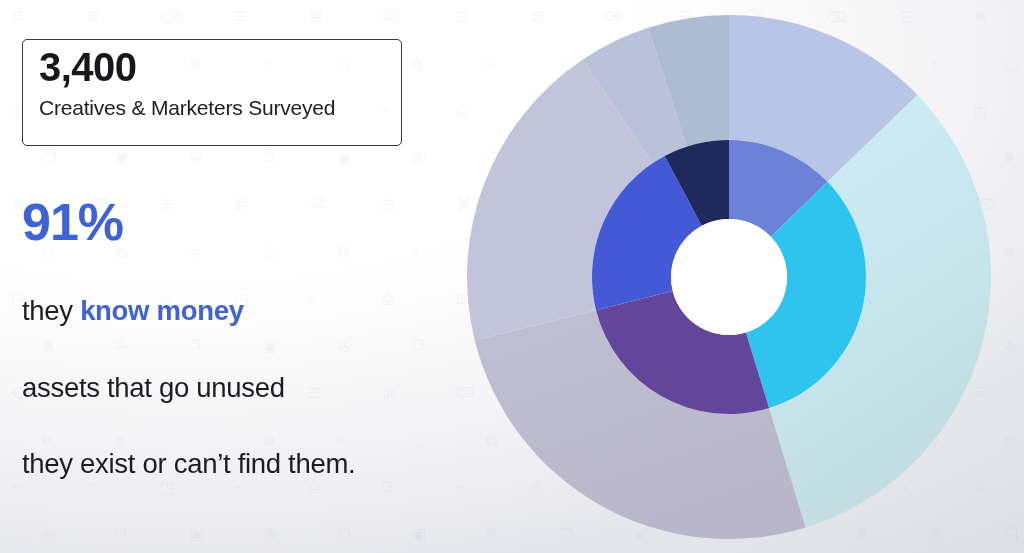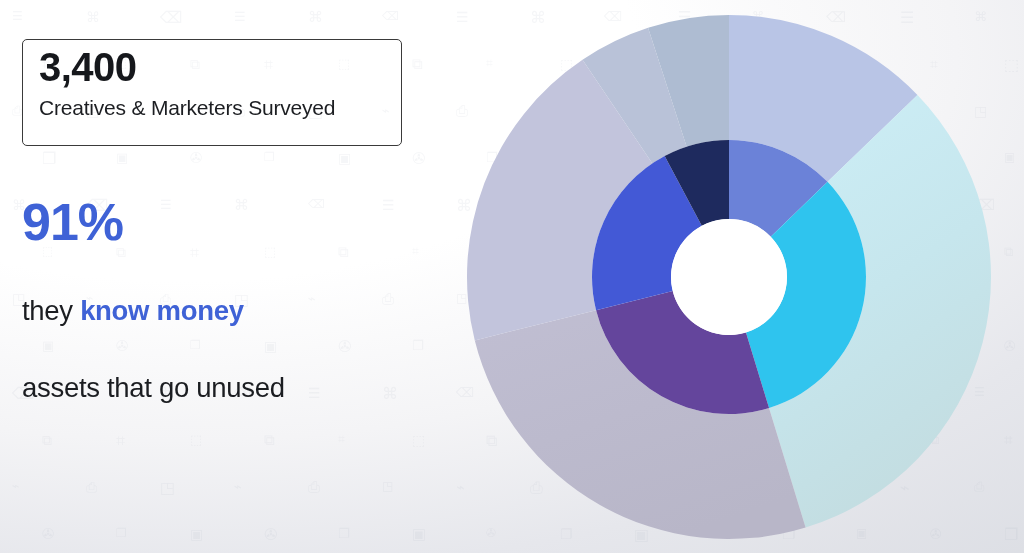--- a/index.html
+++ b/index.html
@@ -294,20 +294,21 @@
     </div>
 
     <div id="stat-block">
       <div id="stat-pct">91%</div>
       <div id="stat-body">
         <br>
         <span>they </span><span class="hl">know money</span><br>
         <br>
         <span>assets that go unused</span><br>
         <br>
+        <span>they exist or can’t find them.</span>
       </div>
     </div>
   </div>
 
   <div id="chart-wrap">
     <svg id="donut-chart" width="564" height="553" viewBox="0 0 564 553">
       <defs>
         <linearGradient id="gcyan" x1="0" y1="0" x2="0.35" y2="1">
           <stop offset="0%" stop-color="#cdeff7"></stop>
           <stop offset="55%" stop-color="#c6e6ed"></stop>

